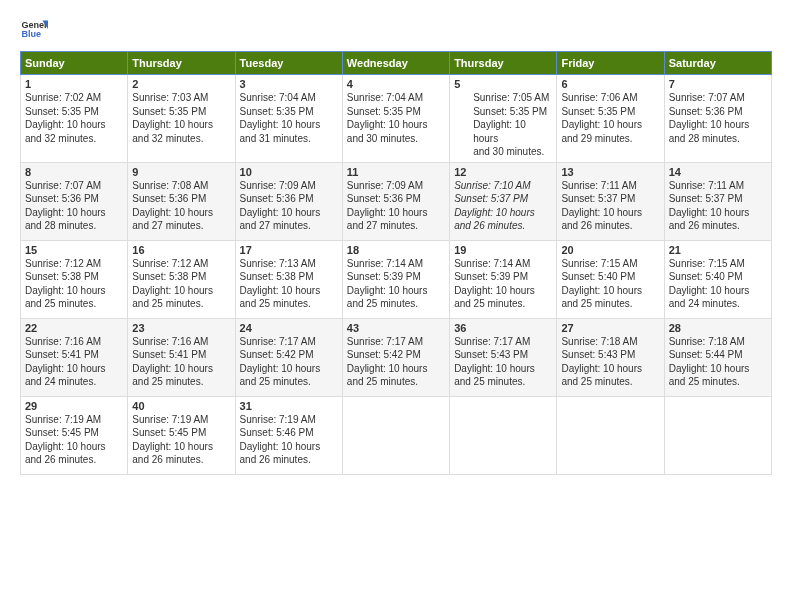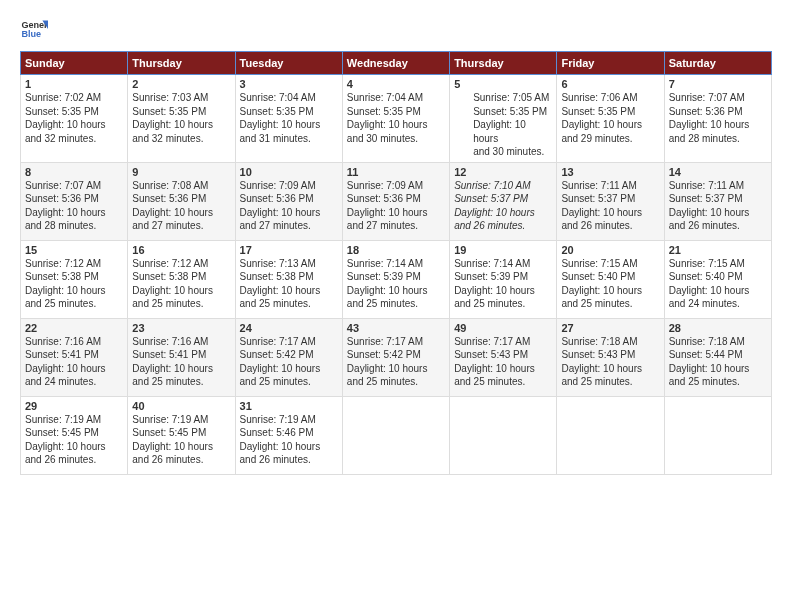--- a/index.html
+++ b/index.html
@@ -42,21 +42,21 @@
       font-size: 14px;
       color: #555;
       margin-top: 2px;
     }
     .calendar {
       width: 100%;
       border-collapse: collapse;
       font-size: 9.5px;
     }
     .calendar th {
-      background: #7f1d1d;
+      background: #4d7c0f;
       color: white;
       padding: 5px 4px;
       text-align: left;
       font-size: 11px;
       font-weight: bold;
       border: 1px solid #5a8cd4;
     }
     .calendar td {
       vertical-align: top;
       padding: 3px 4px;
@@ -297,21 +297,21 @@
 and 25 minutes.</div>
           </td>
           <td>
             <span class="day-num">43</span>
             <div class="day-info" style="white-space: pre-line;">Sunrise: 7:17 AM
 Sunset: 5:42 PM
 Daylight: 10 hours
 and 25 minutes.</div>
           </td>
           <td>
-            <span class="day-num">49</span>
+            <span class="day-num">36</span>
             <div class="day-info" style="white-space: pre-line;">Sunrise: 7:17 AM
 Sunset: 5:43 PM
 Daylight: 10 hours
 and 25 minutes.</div>
           </td>
           <td>
             <span class="day-num">27</span>
             <div class="day-info" style="white-space: pre-line;">Sunrise: 7:18 AM
 Sunset: 5:43 PM
 Daylight: 10 hours

